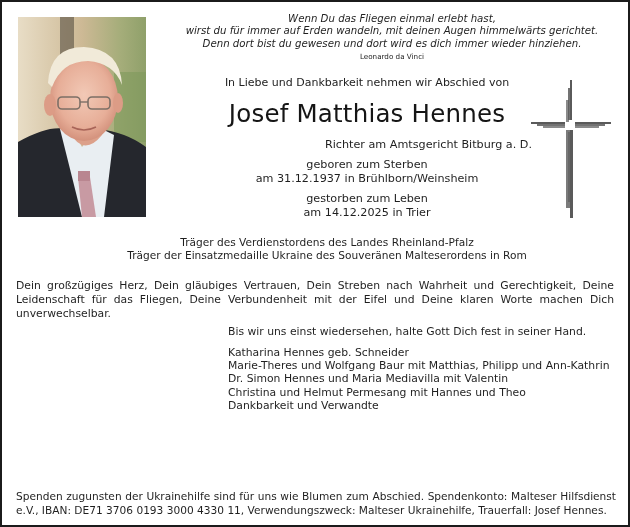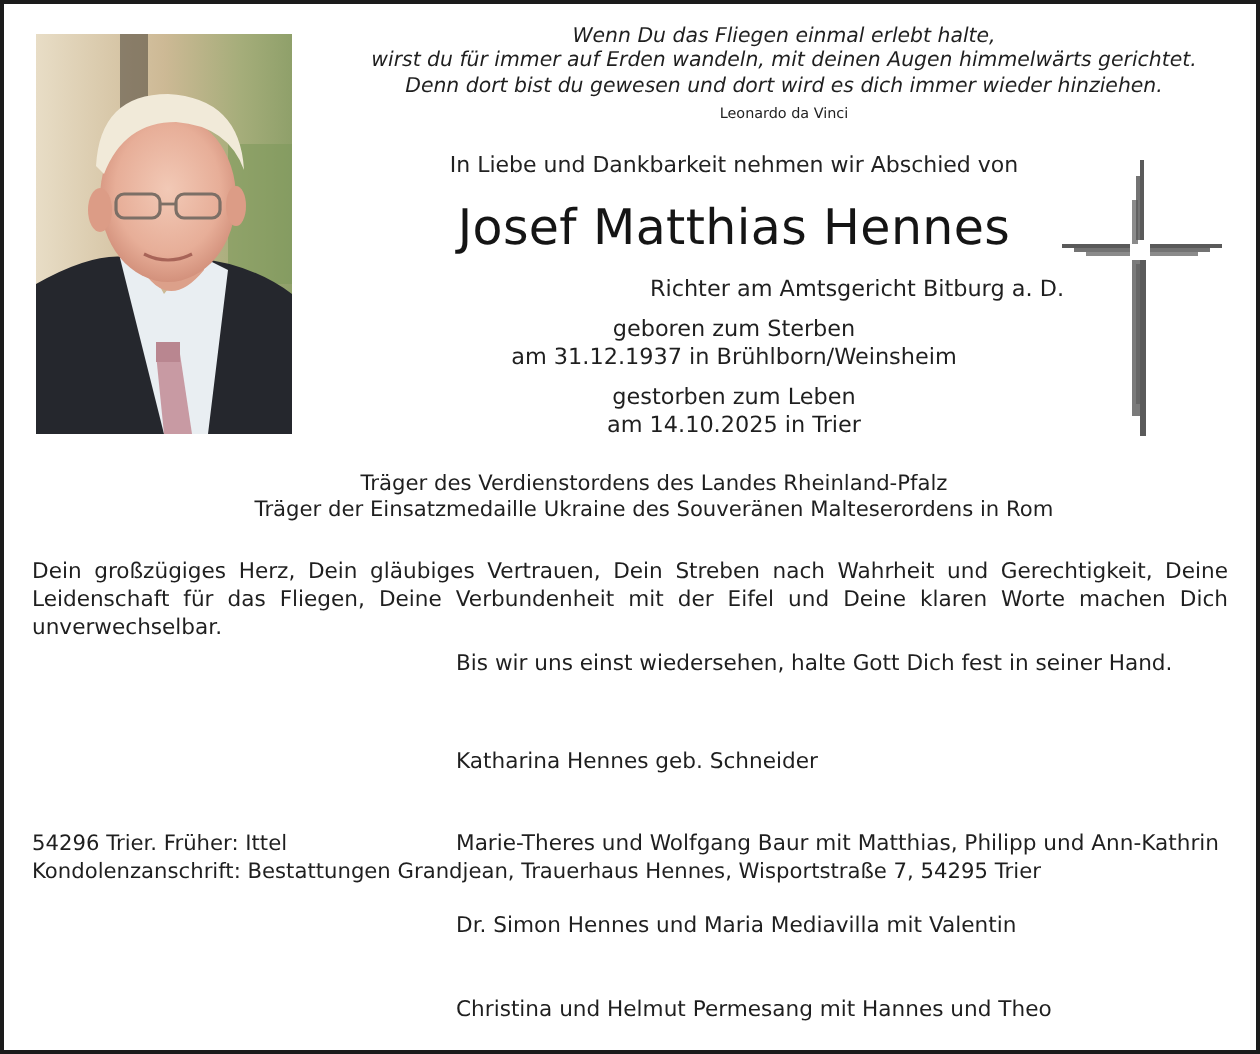--- a/index.html
+++ b/index.html
@@ -33,21 +33,21 @@
   .honors { position: absolute; left: 100px; top: 234px; width: 450px; text-align: center;
             font-size: 10.6px; line-height: 13.4px; color: #1f1f1f; }
 
   .tribute { position: absolute; left: 14px; top: 277px; width: 598px; text-align: justify;
              font-size: 10.8px; line-height: 14.2px; color: #1f1f1f; }
 
   .farewell { position: absolute; left: 226px; top: 323px; width: 390px;
               font-size: 10.8px; color: #1f1f1f; }
   .mourners { position: absolute; left: 226px; top: 344px; width: 400px;
               font-size: 10.8px; line-height: 13.2px; color: #1f1f1f; }
-  .mourners div { white-space: nowrap; margin-top: 28px; }
+  .mourners div { white-space: nowrap; }
 
   .address { position: absolute; left: 14px; top: 413px; width: 600px;
              font-size: 10.6px; line-height: 14px; color: #1f1f1f; white-space: nowrap; }
   .service { position: absolute; left: 14px; top: 447px; width: 600px; text-align: justify;
              font-size: 10.6px; line-height: 14.2px; color: #1f1f1f; }
   .donation { position: absolute; left: 14px; top: 487px; width: 600px; text-align: justify;
               font-size: 10.6px; line-height: 14.2px; color: #1f1f1f; }
 </style>
 </head>
 <body>
@@ -91,36 +91,36 @@
 
       <rect x="40" y="80" width="22" height="12" rx="4" fill="none" stroke="#7c6f66" stroke-width="1.6"></rect>
       <rect x="70" y="80" width="22" height="12" rx="4" fill="none" stroke="#7c6f66" stroke-width="1.6"></rect>
       <line x1="62" y1="85" x2="70" y2="85" stroke="#7c6f66" stroke-width="1.4"></line>
 
       <path d="M54 110 Q66 116 78 110" fill="none" stroke="#a86458" stroke-width="1.6"></path>
     </svg>
   </div>
 
   <div class="quote">
-    <div>Wenn Du das Fliegen einmal erlebt halte,</div>
+    <div>Wenn Du das Fliegen einmal erlebt hast,</div>
     <div>wirst du für immer auf Erden wandeln, mit deinen Augen himmelwärts gerichtet.</div>
     <div>Denn dort bist du gewesen und dort wird es dich immer wieder hinziehen.</div>
   </div>
   <div class="quote-author">Leonardo da Vinci</div>
 
   <div class="intro">In Liebe und Dankbarkeit nehmen wir Abschied von</div>
   <div class="name">Josef Matthias Hennes</div>
   <div class="title">Richter am Amtsgericht Bitburg a. D.</div>
   <div class="born">
     <div>geboren zum Sterben</div>
     <div>am 31.12.1937 in Brühlborn/Weinsheim</div>
   </div>
   <div class="died">
     <div>gestorben zum Leben</div>
-    <div>am 14.10.2025 in Trier</div>
+    <div>am 14.12.2025 in Trier</div>
   </div>
 
   <div class="cross">
     <svg width="90" height="140" viewBox="0 0 90 140" xmlns="http://www.w3.org/2000/svg">
       <g fill="#5a5a5a">
 
         <rect x="41" y="0" width="2" height="40"></rect>
         <rect x="39" y="8" width="4" height="32" opacity="0.85"></rect>
         <rect x="37" y="20" width="3" height="22" opacity="0.7"></rect>
 
@@ -149,19 +149,16 @@
   <div class="farewell">Bis wir uns einst wiedersehen, halte Gott Dich fest in seiner Hand.</div>
 
   <div class="mourners">
     <div>Katharina Hennes geb. Schneider</div>
     <div>Marie-Theres und Wolfgang Baur mit Matthias, Philipp und Ann-Kathrin</div>
     <div>Dr. Simon Hennes und Maria Mediavilla mit Valentin</div>
     <div>Christina und Helmut Permesang mit Hannes und Theo</div>
     <div>Dankbarkeit und Verwandte</div>
   </div>
 
-  <div class="address">
-    <div>54296 Trier. Früher: Ittel</div>
-    <div>Kondolenzanschrift: Bestattungen Grandjean, Trauerhaus Hennes, Wisportstraße 7, 54295 Trier</div>
-  </div>
 
 
+  <div class="donation">Spenden zugunsten der Ukrainehilfe sind für uns wie Blumen zum Abschied. Spendenkonto: Malteser Hilfsdienst e.V., IBAN: DE71 3706 0193 3000 4330 11, Verwendungszweck: Malteser Ukrainehilfe, Trauerfall: Josef Hennes.</div>
 </div>
 
 </body></html>

